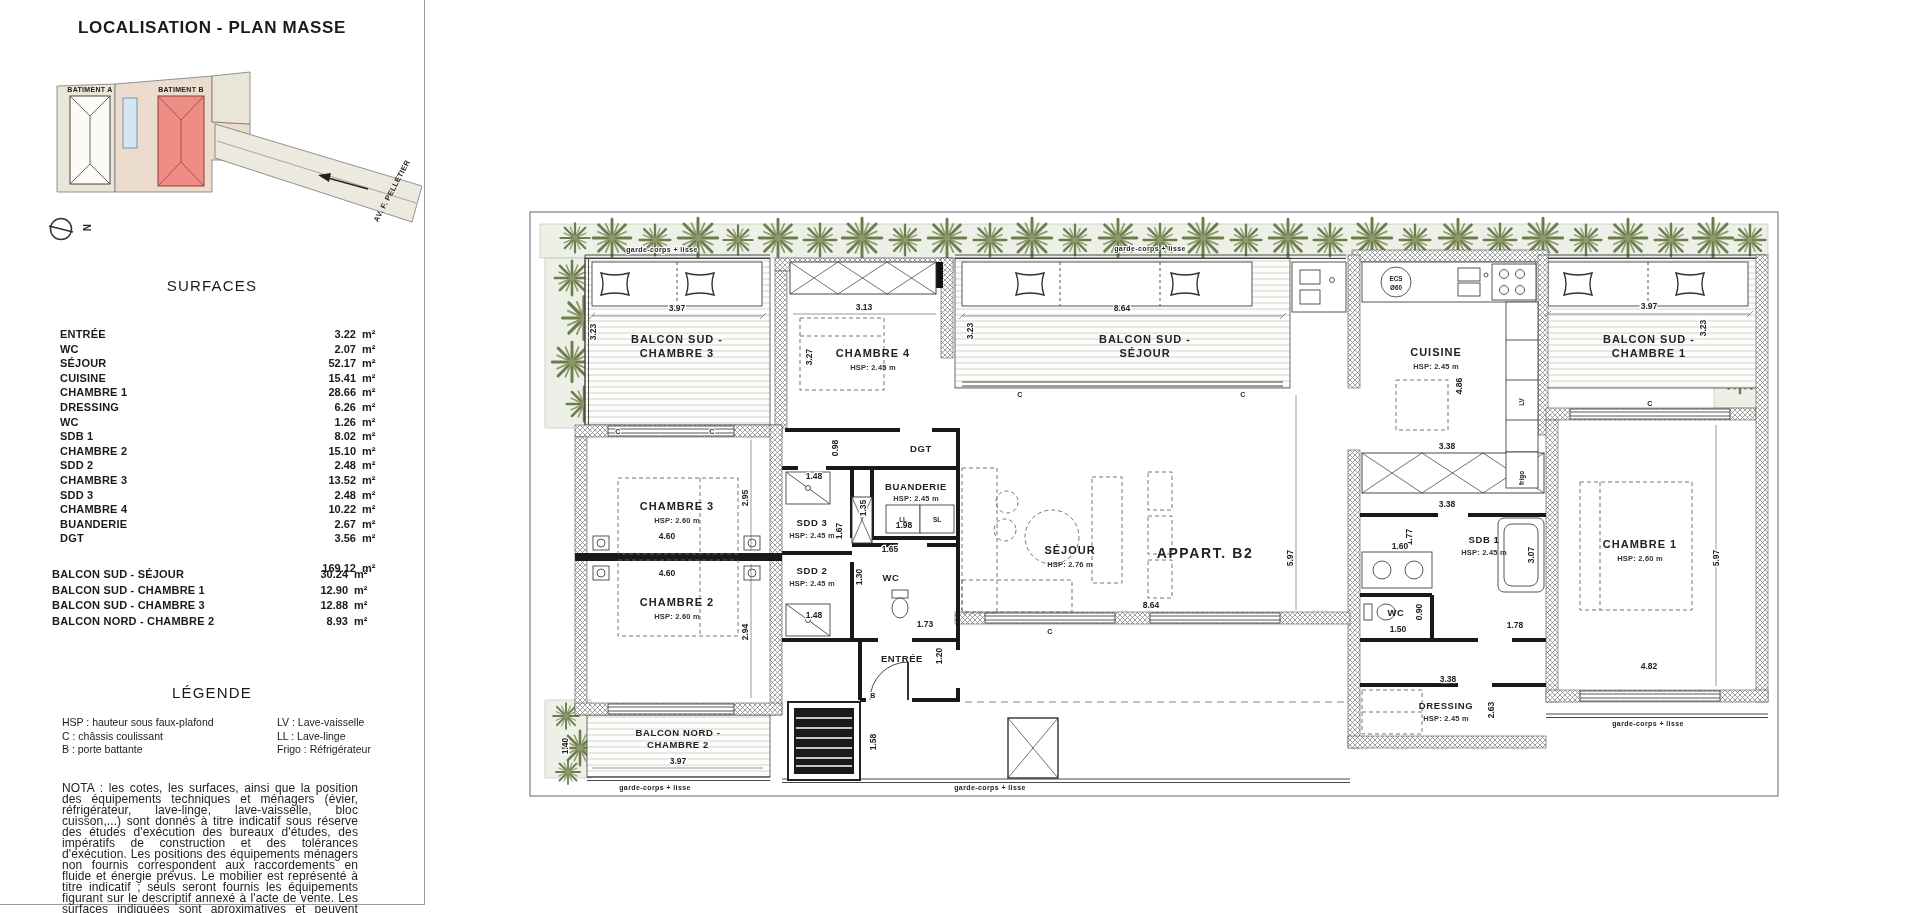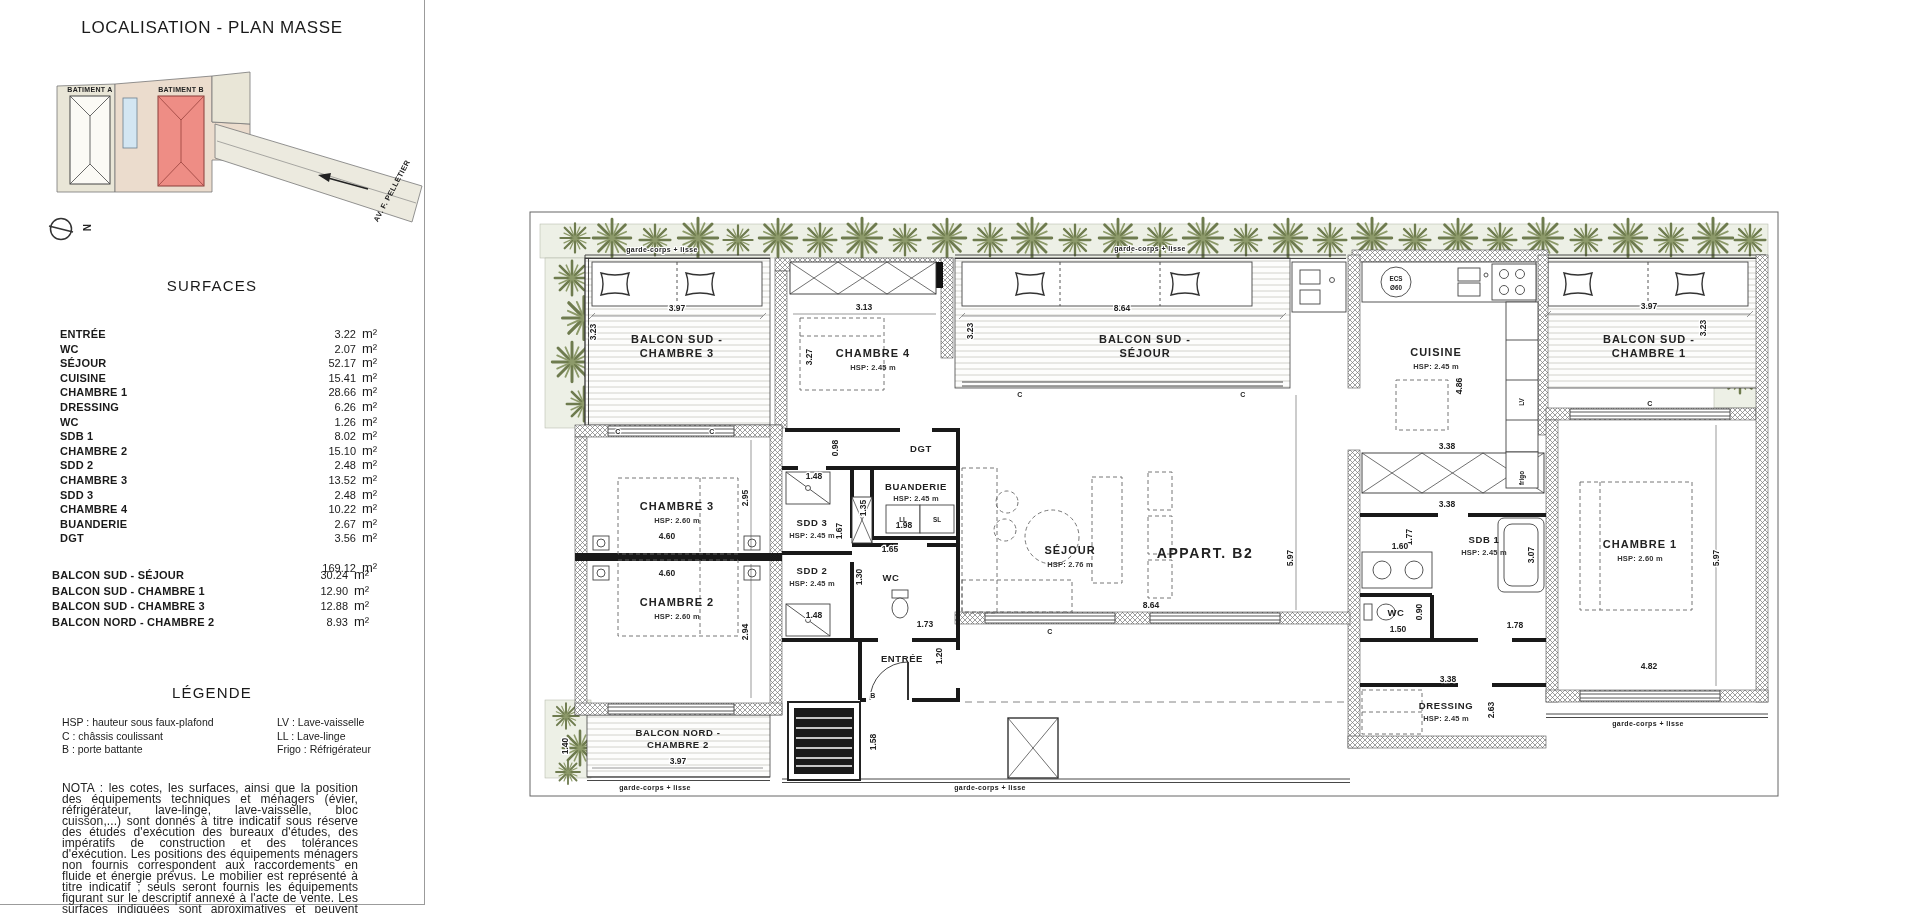--- a/index.html
+++ b/index.html
@@ -2,31 +2,31 @@
 <html><head>
 <meta charset="utf-8">
 <style>
   html,body{margin:0;padding:0;width:1920px;height:913px;background:#fff;overflow:hidden;
     font-family:"Liberation Sans",sans-serif;color:#1a1a1a;position:relative}
   .abs{position:absolute}
   
   #sidebar{position:absolute;left:0;top:0;width:424px;height:904px;
     border-right:1px solid #9b9b9b;border-bottom:1px solid #9b9b9b;background:#fff}
   #loc-title{position:absolute;left:20px;top:18px;width:384px;text-align:center;
-    font-size:17px;font-weight:normal;letter-spacing:.6px}
+    font-size:17px;font-weight:bold;letter-spacing:.6px}
   #surf-title,#leg-title{position:absolute;left:20px;width:384px;text-align:center;
     font-size:15px;font-weight:normal;letter-spacing:1.2px}
   #surf-title{top:277px}#leg-title{top:684px}
   #surf-rows{position:absolute;left:60px;top:327px;width:328px}
   #balc-rows{position:absolute;left:52px;top:567px;width:328px}
   .srow{display:flex;align-items:baseline;height:14.6px;line-height:14.6px}
   #balc-rows .srow{height:15.6px;line-height:15.6px}
   .slabel{flex:1;font-size:11px;font-weight:bold;letter-spacing:.2px;white-space:nowrap}
-  .sval{width:44px;text-align:right;font-size:11px;font-weight:normal}
-  .sunit{width:26px;padding-left:6px;font-size:13px;font-weight:normal}
+  .sval{width:44px;text-align:right;font-size:11px;font-weight:bold}
+  .sunit{width:26px;padding-left:6px;font-size:11px;font-weight:bold}
   .srow.total{margin-top:15px}
   .legcol{position:absolute;top:716px;font-size:10.5px;font-weight:normal;line-height:13.5px;white-space:nowrap}
   #leg-left{left:62px}#leg-right{left:277px}
   #nota{position:absolute;left:62px;top:783px;width:296px;font-size:12px;line-height:11px;
     text-align:justify;letter-spacing:.1px;color:#222}
   
   text{fill:#222}
   .rm{font:bold 11px "Liberation Sans",sans-serif;letter-spacing:1px;text-anchor:middle}
   .rm2{font:bold 9.5px "Liberation Sans",sans-serif;letter-spacing:.6px;text-anchor:middle}
   .hsp{font:bold 7.5px "Liberation Sans",sans-serif;letter-spacing:.2px;text-anchor:middle;fill:#333}

